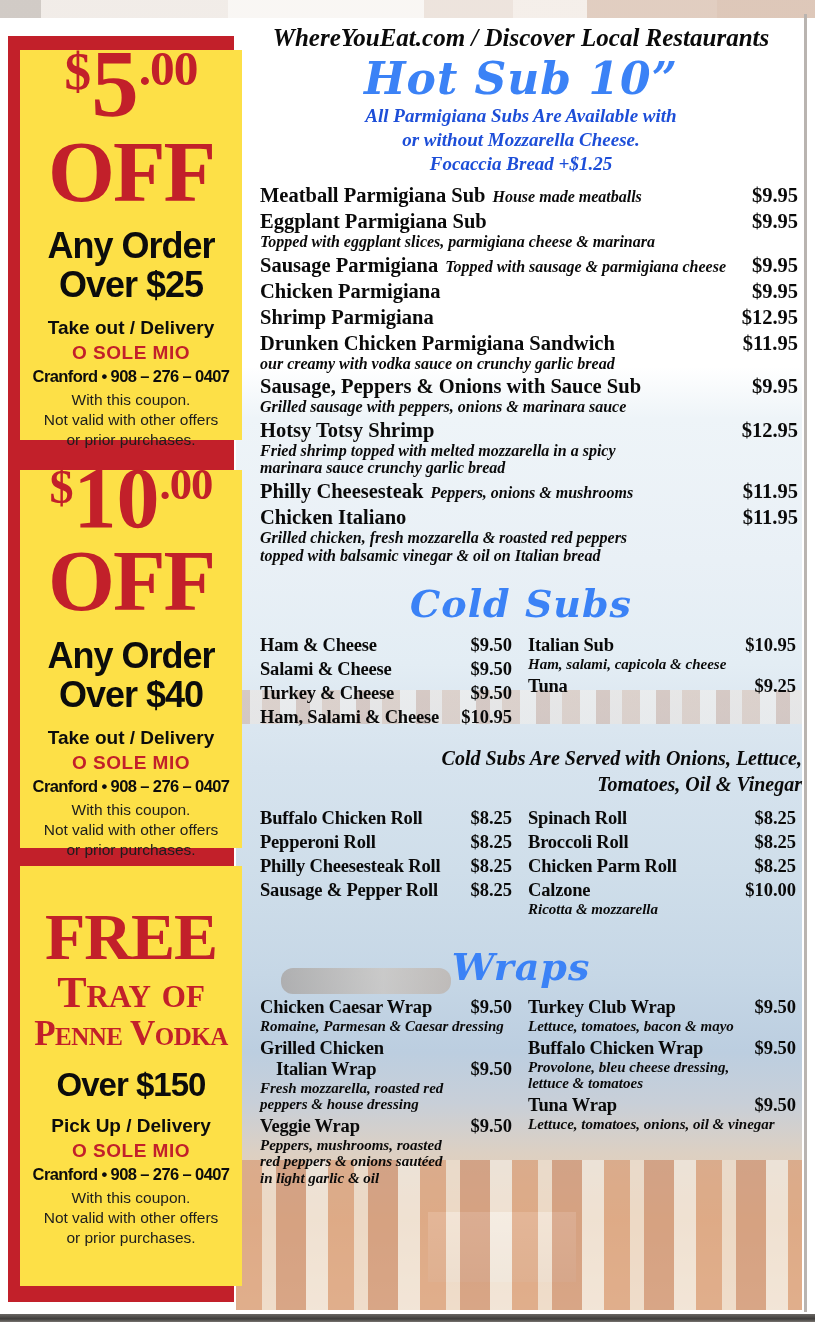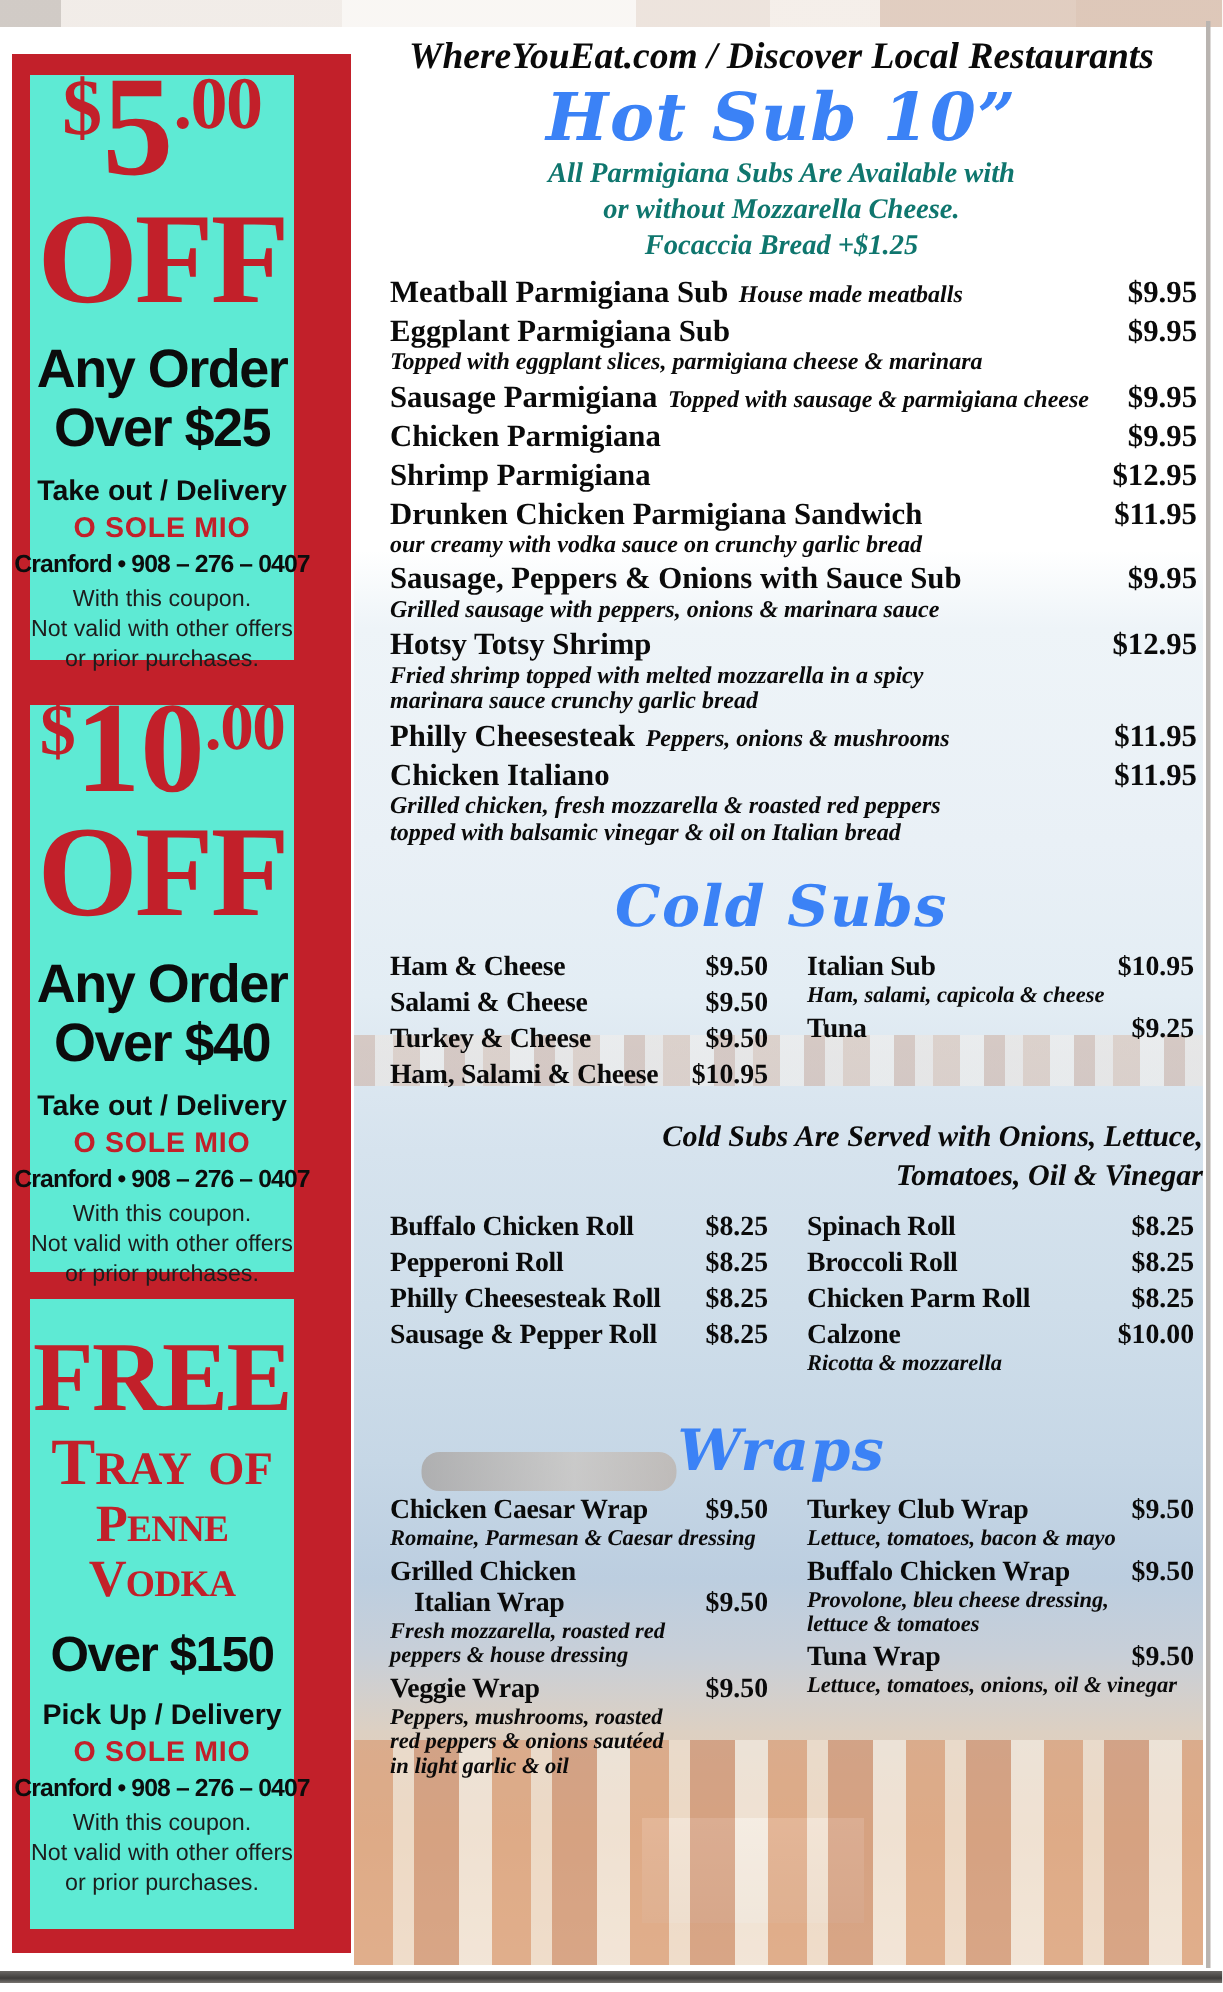--- a/index.html
+++ b/index.html
@@ -26,21 +26,21 @@
                linear-gradient(180deg,rgba(255,255,255,.2),rgba(210,130,85,.35));}
   .white-building{position:absolute;left:34%;bottom:28px;width:26%;height:70px;opacity:.6;
     background:linear-gradient(180deg,#fbf8f4,#e8ded2);}
   .right-edge-line{position:absolute;right:8px;top:14px;width:3px;height:1298px;background:#b9b4b0;}
   .bottom-shadow{position:absolute;left:0;bottom:6px;width:100%;height:8px;
     background:linear-gradient(180deg,#6a6764,#3f3d3b 55%,#8a8musicians 100%);
     background:linear-gradient(180deg,#6a6764,#3f3d3b 60%,#77736f);}
 
   
   .coupon-band{position:absolute;left:8px;top:36px;width:226px;height:1266px;background:#c2202a;}
-  .coupon{position:absolute;left:12px;width:176px;background:#5eead4;text-align:center;
+  .coupon{position:absolute;left:12px;width:222px;background:#fde047;text-align:center;
           display:flex;flex-direction:column;align-items:center;justify-content:center;}
   .c1{top:14px;height:390px;}
   .c2{top:434px;height:378px;}
   .c3{top:830px;height:420px;}
   .amount{color:#c2202a;font-weight:bold;line-height:.95;white-space:nowrap;}
   .amount .cur{font-size:.56em;vertical-align:.5em;}
   .amount .cents{font-size:.52em;vertical-align:.62em;letter-spacing:-1px;}
   .c1 .amount{font-size:95px;}
   .c2 .amount{font-size:86px;}
   .off{color:#c2202a;font-weight:bold;font-size:86px;line-height:.95;letter-spacing:-2px;margin-top:2px;}
@@ -58,30 +58,30 @@
 
   
   .menu{position:absolute;left:240px;top:24px;width:562px;}
   .site-line{font-style:italic;font-weight:bold;font-size:25px;text-align:center;color:#0a0a0a;}
   .script-head{font-family:"DejaVu Serif",serif;font-style:italic;color:#3b82f6;text-align:center;
                font-weight:bold;letter-spacing:1px;line-height:1.05;}
   .h-hot{font-size:44px;margin-top:4px;}
   .h-cold{font-size:38px;margin-top:20px;}
   .h-rolls{font-size:36px;margin-top:24px;}
   .h-wraps{font-size:38px;margin-top:26px;}
-  .subtitle{font-weight:bold;font-style:italic;font-size:19px;text-align:center;line-height:1.26;margin-top:2px;color:#0f766e;}
+  .subtitle{font-weight:bold;font-style:italic;font-size:19px;text-align:center;line-height:1.26;margin-top:2px;color:#1d4ed8;}
   .items{margin-top:8px;padding:0 4px 0 20px;}
   .mi{margin:3px 0;}
   .mi-line{display:flex;align-items:baseline;}
   .mi-name{font-weight:bold;font-size:20.5px;white-space:nowrap;color:#0a0a0a;}
   .mi-inline{font-weight:bold;font-style:italic;font-size:16px;margin-left:7px;white-space:nowrap;color:#0a0a0a;}
   .mi-price{font-weight:bold;font-size:20.5px;margin-left:auto;padding-left:8px;color:#0a0a0a;}
   .mi-desc{font-weight:bold;font-style:italic;font-size:16px;line-height:1.1;color:#0a0a0a;}
   .cols{display:flex;margin-top:8px;padding:0 6px 0 20px;}
-  .col-l{width:252px;margin-right:26px;flex:none;}
+  .col-l{width:252px;margin-right:16px;flex:none;}
   .col-r{flex:1;}
   .cols .mi-name{font-size:18.5px;letter-spacing:-.2px;}
   .cols .mi-price{font-size:18.5px;}
   .cols .mi-desc{font-size:15px;}
   .cold-note{font-weight:bold;font-style:italic;font-size:20px;text-align:right;line-height:1.3;margin-top:14px;color:#0a0a0a;}
   .indent{padding-left:16px;}
 </style>
 </head>
 <body>
 

